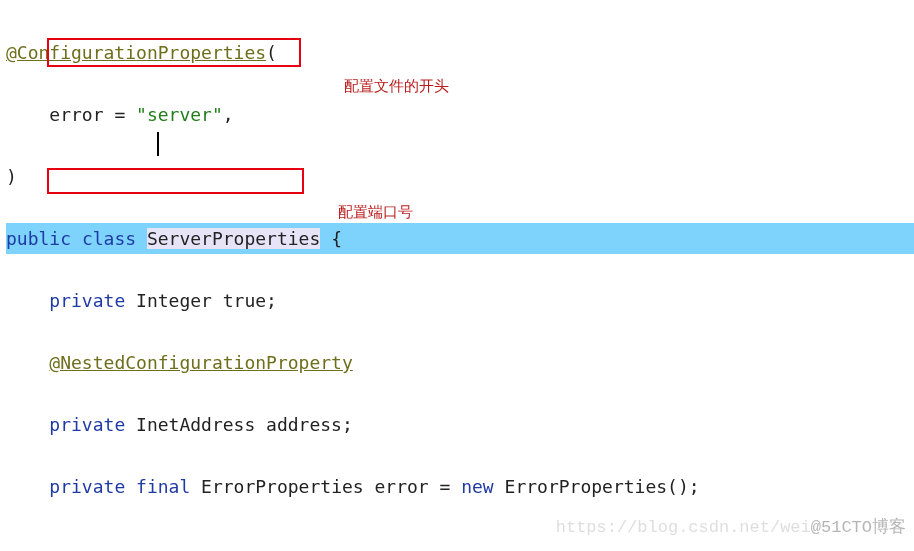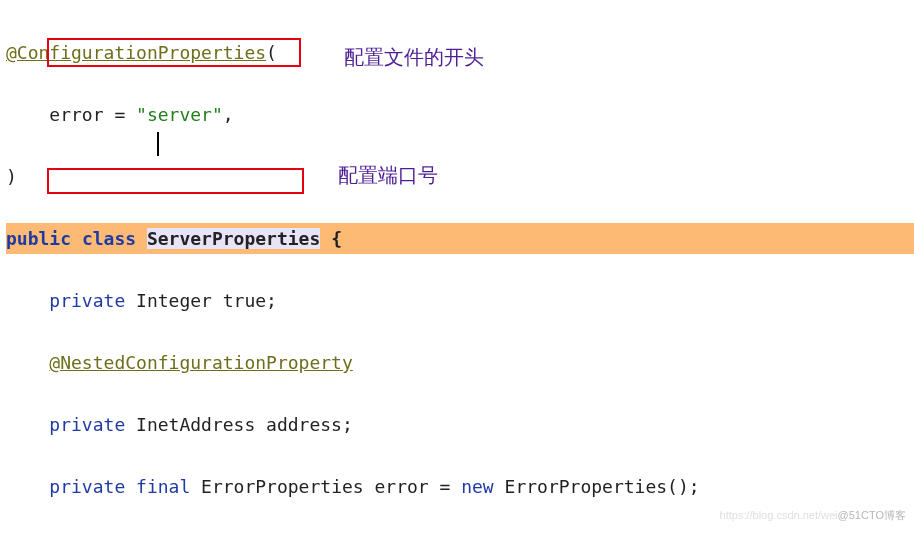--- a/index.html
+++ b/index.html
@@ -15,22 +15,21 @@
     position: relative;
   }
   .code-area {
     padding: 6px 0 0 6px;
     white-space: pre;
   }
   .line {
     height: 31px;
   }
   .cursor-line {
-    background: #fdba74;
-    font-weight: bold;
+    background: #7dd3fc;
   }
   .kw { color: #1f3aa5; }
   .str { color: #217e1b; }
   .ann { color: #6e6e1c; text-decoration: underline; }
   .typehl { background: #e8e4f8; }
   .plain { color: #222; }
   .redbox1 {
     position: absolute;
     left: 47px;
     top: 38px;
@@ -45,40 +44,41 @@
     left: 47px;
     top: 168px;
     width: 257px;
     height: 26px;
     border: 2px solid #e60012;
     box-sizing: border-box;
     pointer-events: none;
   }
   .note {
     position: absolute;
-    color: #4c1d95;
+    color: #b91c1c;
     font-family: "Microsoft YaHei", "SimSun", sans-serif;
-    font-size: 20px;
+    font-size: 15px;
+    margin-top: 28px;
   }
   .note1 { left: 344px; top: 42px; }
-  .note2 { left: 338px; top: 160px; }
+  .note2 { left: 338px; top: 168px; }
   .caret {
     position: absolute;
     left: 157px;
     top: 132px;
     width: 2px;
     height: 24px;
     background: #000;
   }
   .watermark {
     position: absolute;
     right: 8px;
-    bottom: 20px;
-    font-family: Liberation Sans, sans-serif;
-    font-size: 11px;
+    bottom: 8px;
+    font-family: Liberation Mono, monospace;
+    font-size: 17px;
     color: rgba(120,120,120,0.55);
   }
   .watermark .faint { color: rgba(160,160,160,0.35); }
 </style>
 </head>
 <body>
 
 <div class="code-area">
 <div class="line"><span class="ann">@ConfigurationProperties</span><span class="plain">(</span></div>
 <div class="line"><span>    </span><span class="plain">error = </span><span class="str">"server"</span><span class="plain">,</span></div>

